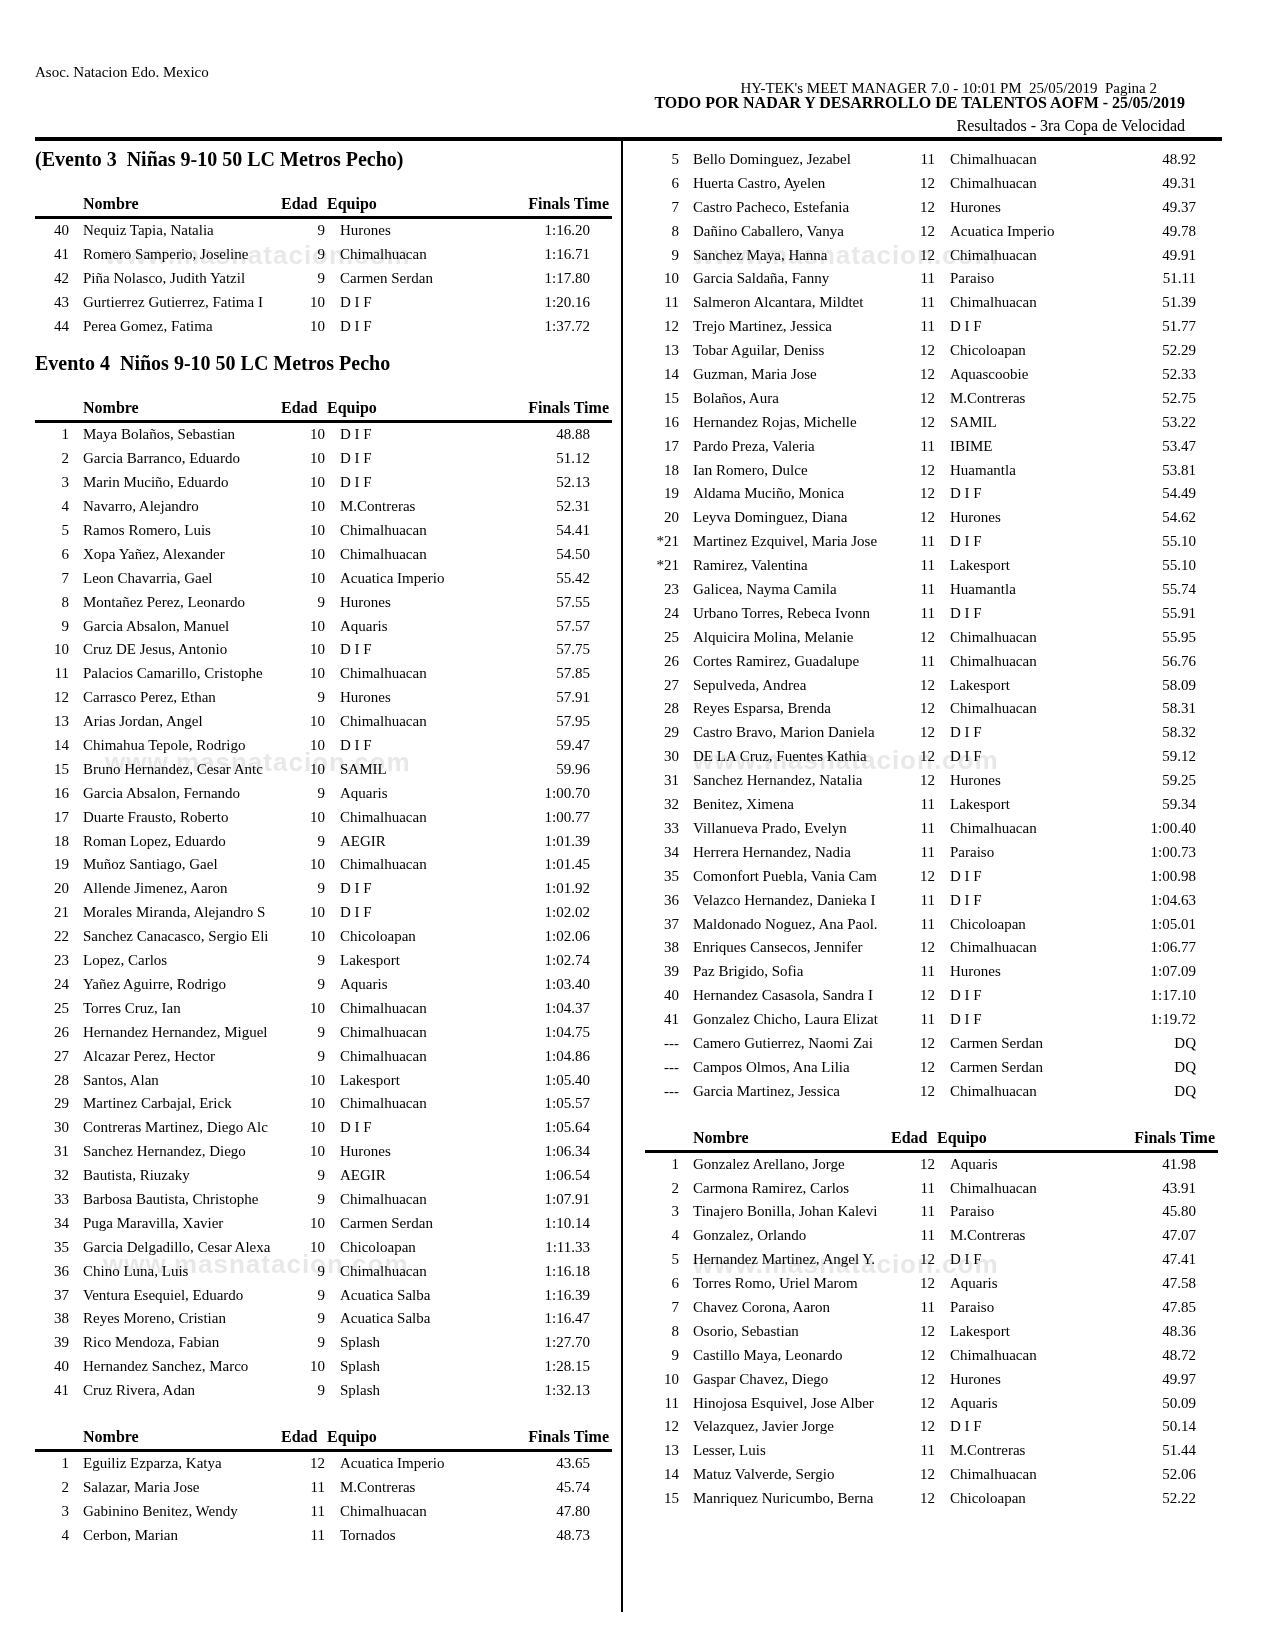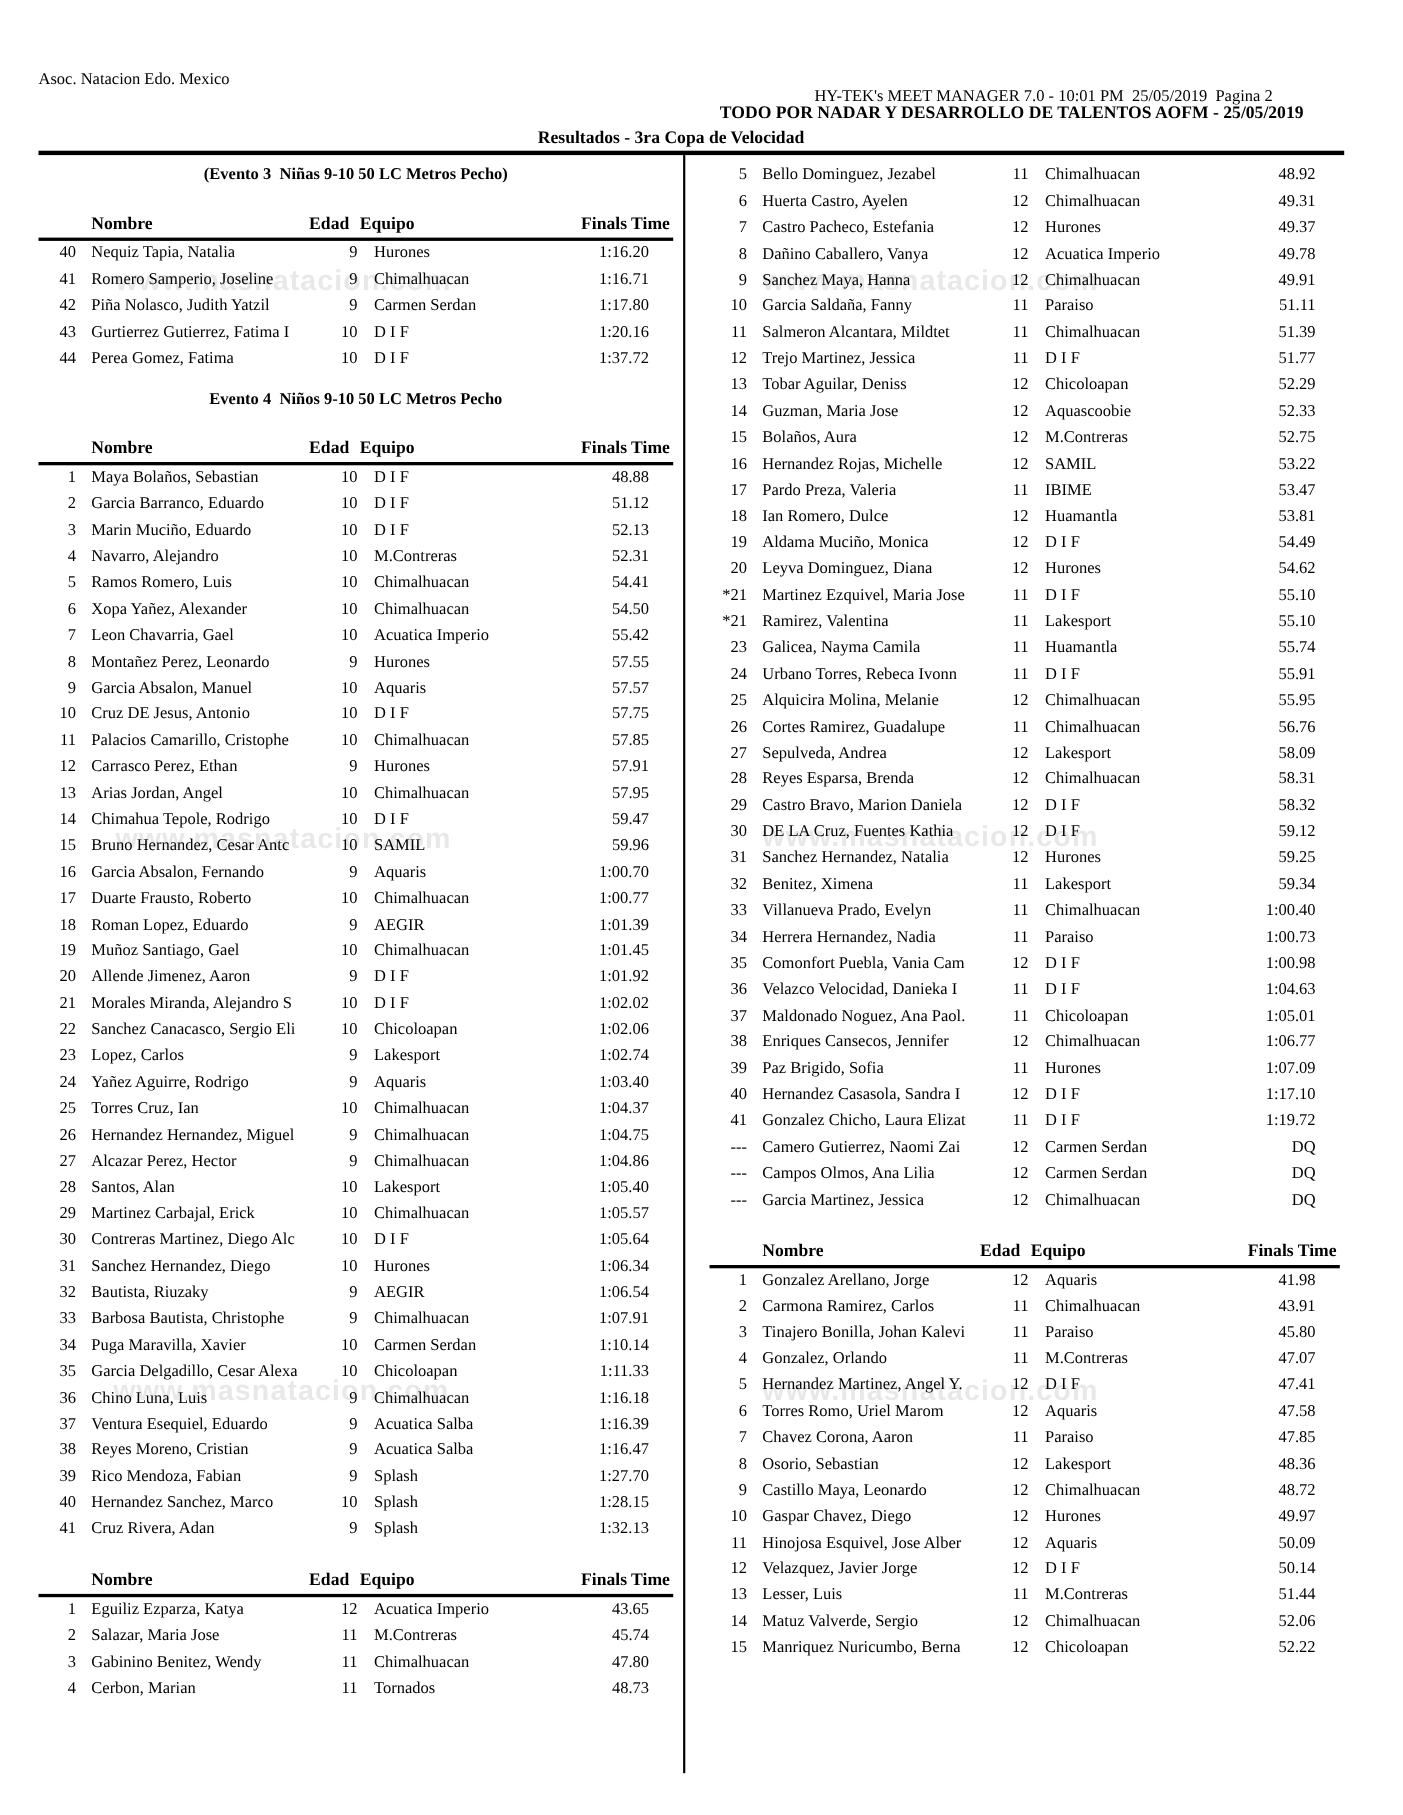--- a/index.html
+++ b/index.html
@@ -4,31 +4,31 @@
 <style>
   html,body{margin:0;padding:0;}
   body{
     width:1275px;height:1650px;position:relative;background:#ffffff;color:#000;
     font-family:"Liberation Serif", serif;overflow:hidden;
   }
   .abs{position:absolute;}
   #hdr-left{left:35px;top:64px;font-size:15px;white-space:pre;}
   #hdr-right{right:118px;top:80px;font-size:15px;white-space:pre;}
   #meet-title{left:35px;top:94px;width:1150px;text-align:right;font-weight:bold;font-size:16px;white-space:pre;}
-  #meet-subtitle{left:35px;top:117px;width:1150px;text-align:center;font-weight:bold;font-size:16px;white-space:pre;}
+  #meet-subtitle{left:35px;top:117px;width:1150px;text-align:right;font-weight:normal;font-size:16px;white-space:pre;}
   #top-rule{left:35px;top:137px;width:1187px;height:4px;background:#000;}
   #col-divider{left:621px;top:141px;width:2px;height:1471px;background:#000;}
 
   .column{position:absolute;}
   #left-column{left:35px;top:148px;width:577px;}
   #right-column{left:645px;top:148px;width:573px;}
 
   .event{margin-top:14px;}
   .column .event:first-child{margin-top:0;}
-  .event-title{font-weight:bold;font-size:15px;line-height:22px;white-space:pre;margin-bottom:4px;text-align:center;}
+  .event-title{font-weight:bold;font-size:20px;line-height:22px;white-space:pre;margin-bottom:4px;}
   .hdr{position:relative;height:22px;line-height:20px;font-weight:bold;font-size:16px;border-bottom:3px solid #000;margin-top:24px;}
   .hdr span{position:absolute;white-space:pre;}
   .h-name{left:48px;}
   .h-age{left:246px;}
   .h-team{left:292px;}
   .h-time{right:3px;}
 
   .row{display:flex;height:23.9px;line-height:23.9px;font-size:15px;}
   .c-rank{flex:none;width:34px;text-align:right;white-space:pre;}
   .c-name{flex:none;margin-left:14px;width:225px;white-space:nowrap;overflow:hidden;}
@@ -664,21 +664,21 @@
   </div>
         <div class="row">
     <span class="c-rank">35</span>
     <span class="c-name">Comonfort Puebla, Vania Cam</span>
     <span class="c-age">12</span>
     <span class="c-team">D I F</span>
     <span class="c-time">1:00.98</span>
   </div>
         <div class="row">
     <span class="c-rank">36</span>
-    <span class="c-name">Velazco Velocidad, Danieka I</span>
+    <span class="c-name">Velazco Hernandez, Danieka I</span>
     <span class="c-age">11</span>
     <span class="c-team">D I F</span>
     <span class="c-time">1:04.63</span>
   </div>
         <div class="row">
     <span class="c-rank">37</span>
     <span class="c-name">Maldonado Noguez, Ana Paol.</span>
     <span class="c-age">11</span>
     <span class="c-team">Chicoloapan</span>
     <span class="c-time">1:05.01</span>

